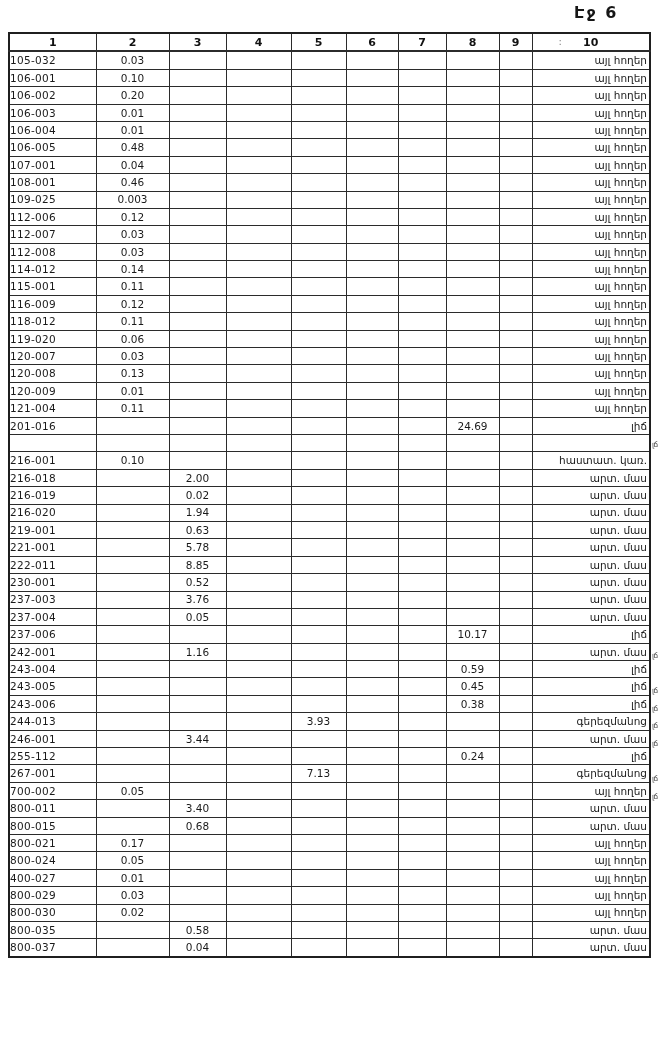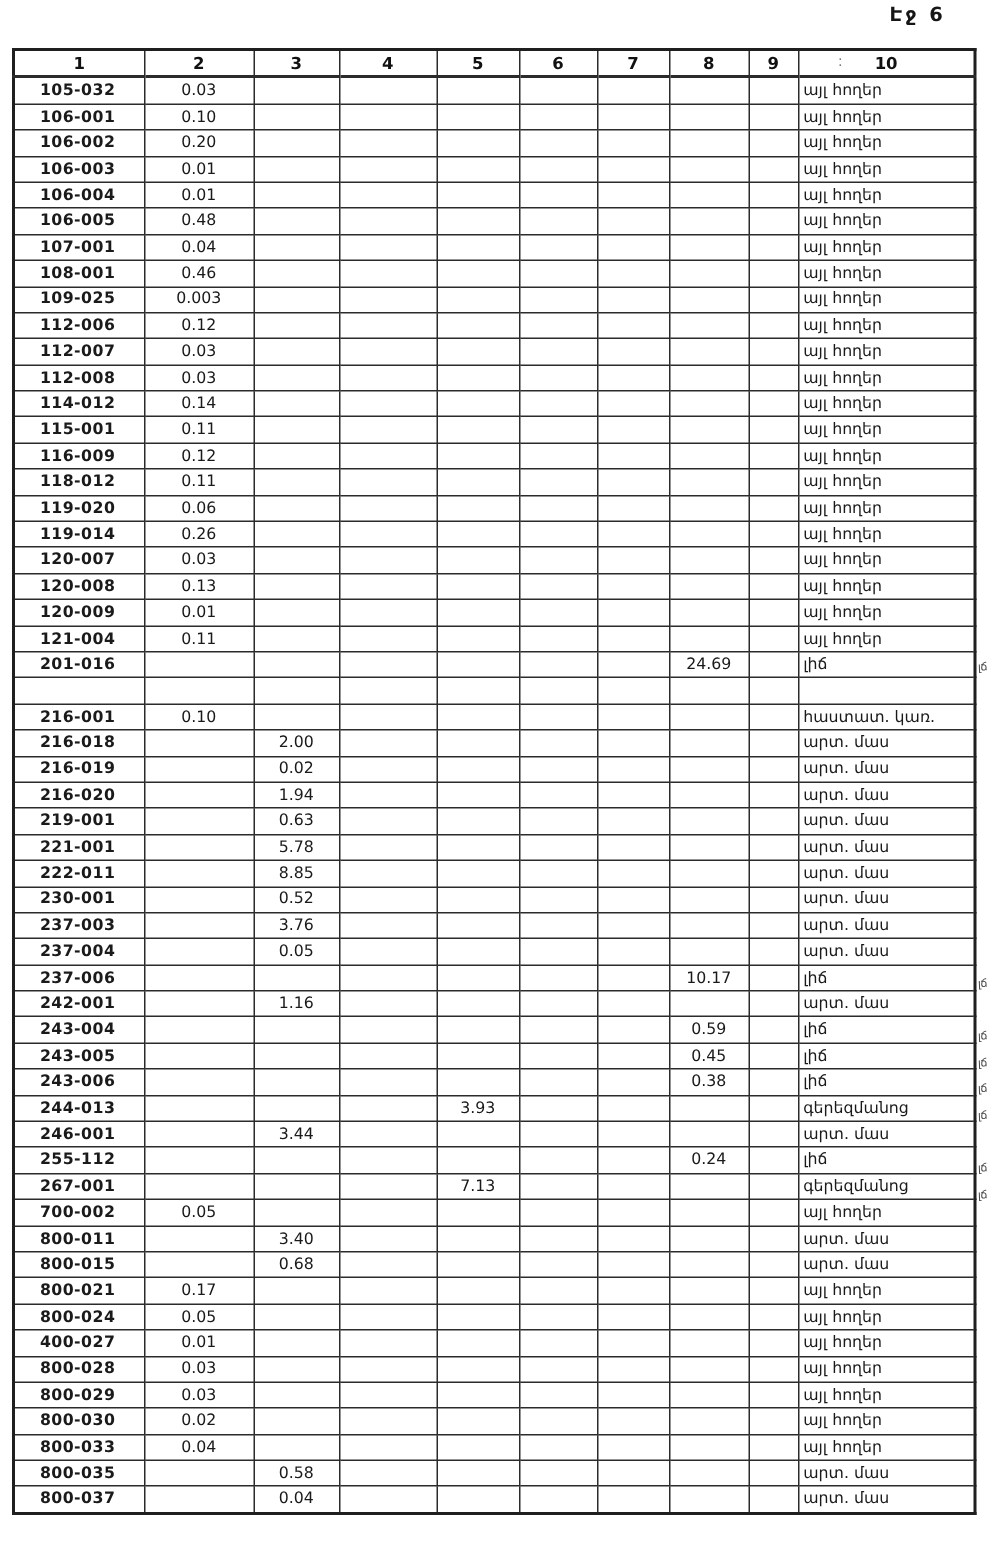--- a/index.html
+++ b/index.html
@@ -1,41 +1,41 @@
 <!DOCTYPE html>
 <html><head>
 <meta charset="utf-8">
 <style>
   html,body{margin:0;padding:0;}
   body{
     width:669px;height:1042px;position:relative;background:#ffffff;
     font-family:"DejaVu Sans", sans-serif;color:#1c1c1c;overflow:hidden;
   }
   .page-label{
-    position:absolute;left:593px;top:3px;font-size:13px;font-weight:bold;
+    position:absolute;left:574px;top:3px;font-size:16px;font-weight:bold;
     letter-spacing:2px;color:#161616;
   }
   table.scan-table{
     position:absolute;left:8px;top:32px;width:641px;
     border-collapse:collapse;table-layout:fixed;
     border:2px solid #1f1f1f;
   }
   .scan-table th,.scan-table td{
     border:1px solid #2b2b2b;padding:0 2px;height:16.4px;
     font-size:10.5px;line-height:1;white-space:nowrap;overflow:hidden;
     font-family:"DejaVu Sans", sans-serif;color:#1a1a1a;
   }
   .scan-table thead th{
     font-size:11px;font-weight:bold;text-align:center;color:#111;
     border-bottom-width:2px;position:relative;
   }
-  .scan-table td.c0{text-align:center;padding-left:0;letter-spacing:.3px;font-weight:bold;}
+  .scan-table td.c0{text-align:left;padding-left:0;letter-spacing:.3px;}
   .scan-table td.c1,.scan-table td.c2,.scan-table td.c3,.scan-table td.c4,
   .scan-table td.c5,.scan-table td.c6,.scan-table td.c7,.scan-table td.c8{text-align:center;}
-  .scan-table td.c9{text-align:left;padding-left:3px;}
+  .scan-table td.c9{text-align:right;padding-left:3px;}
   
   .scan-table tbody tr:nth-child(3n+1) td{border-bottom-width:1.7px;}
   .scan-table tbody tr:nth-child(7n+2) td{border-top-width:1.6px;}
   .artifact{
     position:absolute;left:26px;top:3px;font-size:10px;opacity:.55;font-weight:normal;
   }
   #margin-notes{position:absolute;left:652px;top:0;width:17px;height:1042px;}
   .margin-note{
     position:absolute;left:0;font-size:7.5px;color:#4a4a4a;line-height:1;
     transform:rotate(-2deg);letter-spacing:-0.5px;
@@ -272,32 +272,20 @@
         <td class="c2"></td>
         <td class="c3"></td>
         <td class="c4"></td>
         <td class="c5"></td>
         <td class="c6"></td>
         <td class="c7"></td>
         <td class="c8"></td>
         <td class="c9">այլ հողեր</td>
       </tr>
       <tr>
-        <td class="c0">119-014</td>
-        <td class="c1">0.26</td>
-        <td class="c2"></td>
-        <td class="c3"></td>
-        <td class="c4"></td>
-        <td class="c5"></td>
-        <td class="c6"></td>
-        <td class="c7"></td>
-        <td class="c8"></td>
-        <td class="c9">այլ հողեր</td>
-      </tr>
-      <tr>
         <td class="c0">120-007</td>
         <td class="c1">0.03</td>
         <td class="c2"></td>
         <td class="c3"></td>
         <td class="c4"></td>
         <td class="c5"></td>
         <td class="c6"></td>
         <td class="c7"></td>
         <td class="c8"></td>
         <td class="c9">այլ հողեր</td>
@@ -656,58 +644,34 @@
         <td class="c2"></td>
         <td class="c3"></td>
         <td class="c4"></td>
         <td class="c5"></td>
         <td class="c6"></td>
         <td class="c7"></td>
         <td class="c8"></td>
         <td class="c9">այլ հողեր</td>
       </tr>
       <tr>
-        <td class="c0">800-028</td>
-        <td class="c1">0.03</td>
-        <td class="c2"></td>
-        <td class="c3"></td>
-        <td class="c4"></td>
-        <td class="c5"></td>
-        <td class="c6"></td>
-        <td class="c7"></td>
-        <td class="c8"></td>
-        <td class="c9">այլ հողեր</td>
-      </tr>
-      <tr>
         <td class="c0">800-029</td>
         <td class="c1">0.03</td>
         <td class="c2"></td>
         <td class="c3"></td>
         <td class="c4"></td>
         <td class="c5"></td>
         <td class="c6"></td>
         <td class="c7"></td>
         <td class="c8"></td>
         <td class="c9">այլ հողեր</td>
       </tr>
       <tr>
         <td class="c0">800-030</td>
         <td class="c1">0.02</td>
-        <td class="c2"></td>
-        <td class="c3"></td>
-        <td class="c4"></td>
-        <td class="c5"></td>
-        <td class="c6"></td>
-        <td class="c7"></td>
-        <td class="c8"></td>
-        <td class="c9">այլ հողեր</td>
-      </tr>
-      <tr>
-        <td class="c0">800-033</td>
-        <td class="c1">0.04</td>
         <td class="c2"></td>
         <td class="c3"></td>
         <td class="c4"></td>
         <td class="c5"></td>
         <td class="c6"></td>
         <td class="c7"></td>
         <td class="c8"></td>
         <td class="c9">այլ հողեր</td>
       </tr>
       <tr>

